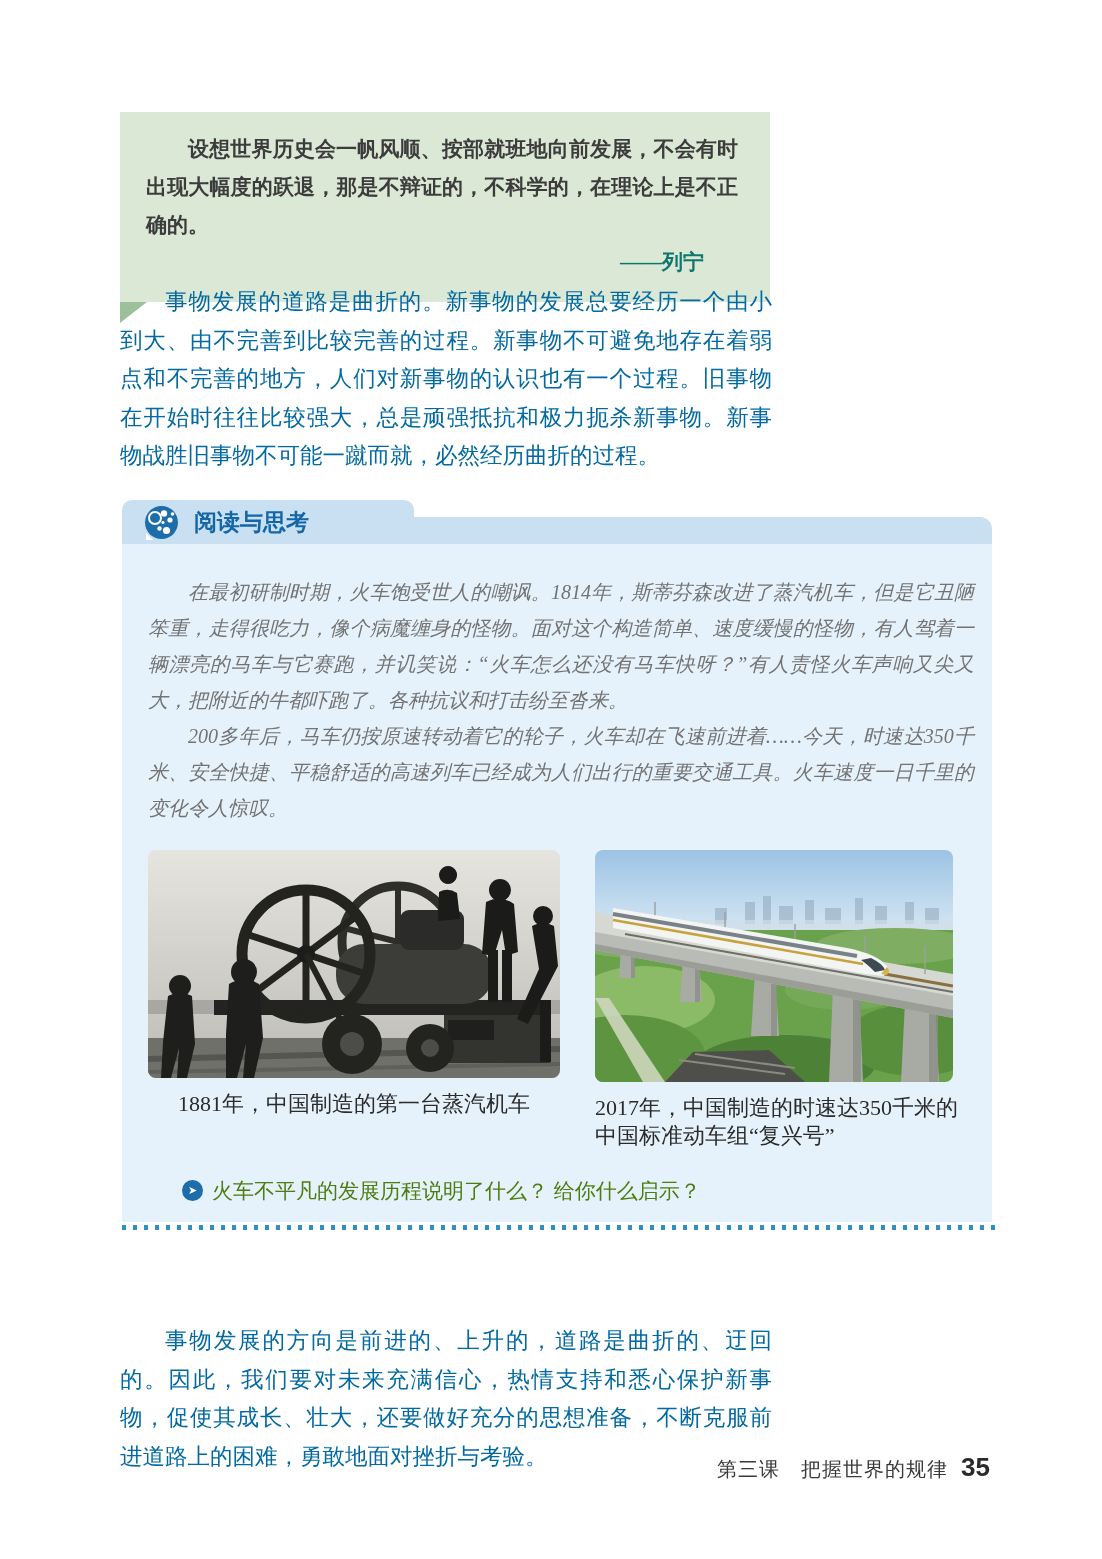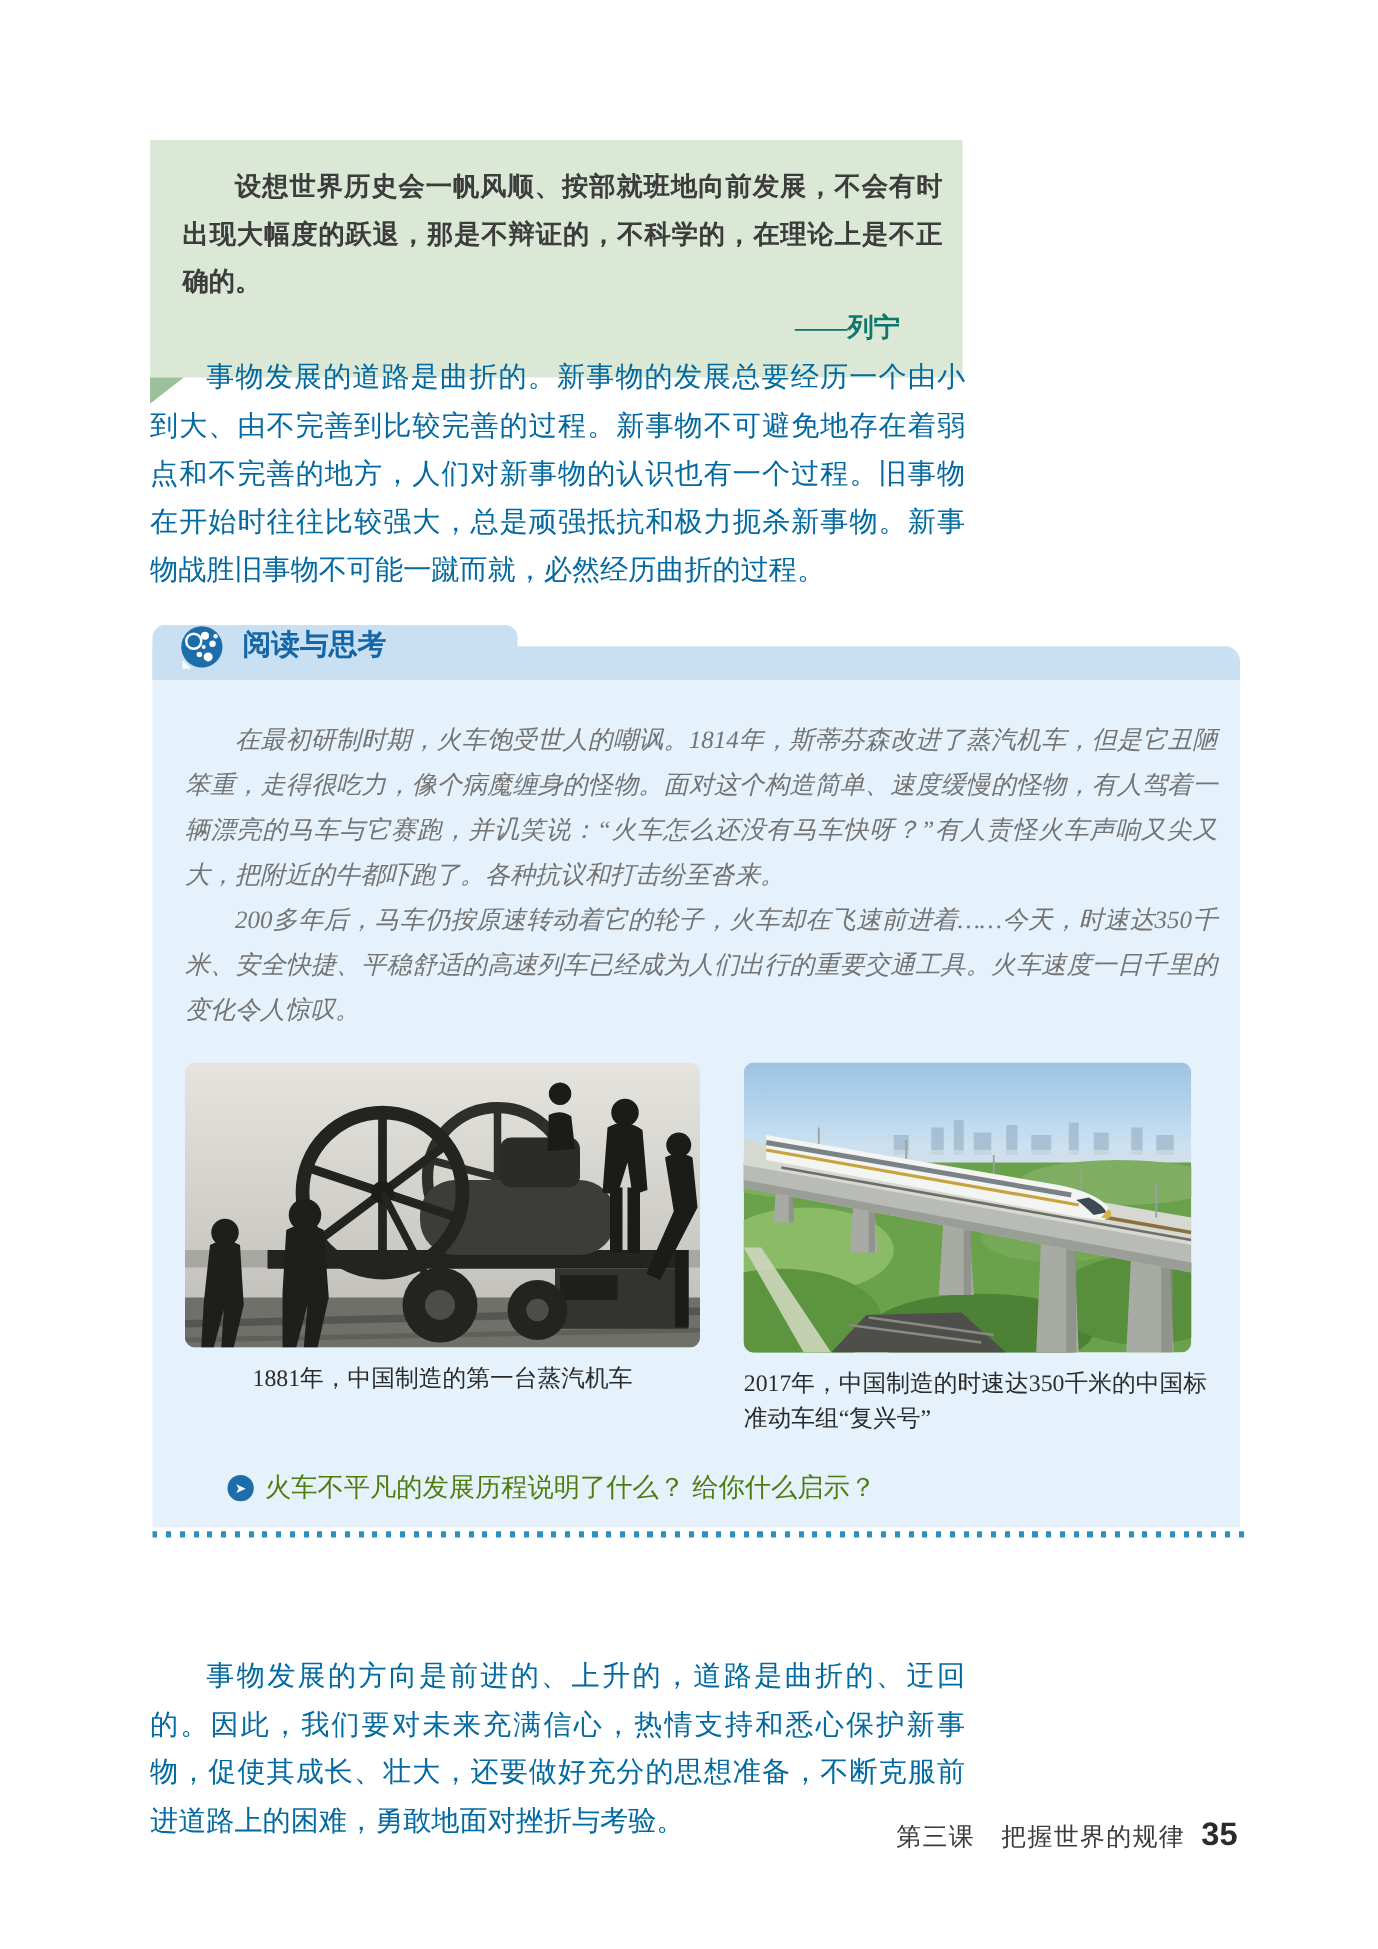--- a/index.html
+++ b/index.html
@@ -10,21 +10,21 @@
     font-family:"Liberation Serif","DejaVu Serif",serif;
     color:#262626;
     overflow:hidden;
   }
 
   
   .quote-box{
     position:absolute;left:120px;top:112px;width:650px;
     background:#dbe8d6;
     box-sizing:border-box;
-    padding:18px 16px 22px 26px;
+    padding:18px 32px 22px 26px;
   }
   .quote-text{
     margin:0;
     font-size:21px;line-height:38px;
     font-weight:bold;color:#3c3c3c;
     text-align:justify;text-indent:2em;
   }
   .quote-attribution{
     margin:0;padding-right:34px;
     font-size:21px;line-height:36px;
@@ -47,21 +47,21 @@
     color:#0369a1;
   }
   .para-1{top:283px;}
   .para-2{top:1322px;}
 
   
   .panel{position:absolute;left:122px;top:500px;width:870px;height:722px;}
   .panel-tab{
     position:absolute;left:0;top:0;width:292px;height:44px;
     background:#c9e0f3;border-radius:10px 10px 0 0;
-    display:flex;gap:15px;
+    display:flex;align-items:center;gap:15px;
     padding-left:22px;box-sizing:border-box;
   }
   .panel-band{
     position:absolute;left:0;top:17px;right:0;height:27px;
     background:#c9e0f3;border-radius:0 12px 0 0;
   }
   .panel-title{
     font-family:"Liberation Sans","DejaVu Sans",sans-serif;
     font-size:23px;font-weight:bold;color:#1566a7;
     position:relative;z-index:2;
@@ -84,21 +84,21 @@
     text-align:justify;text-indent:2em;
     color:#737373;
   }
 
   
   .figures{display:flex;gap:35px;margin-top:24px;}
   .figure{display:flex;flex-direction:column;}
   .figure-img{border-radius:8px;overflow:hidden;display:block;}
   .figure-caption{
     margin:12px 0 0 0;
-    font-size:19px;line-height:28px;
+    font-size:22px;line-height:28px;
     font-style:normal;color:#2b2b2b;
   }
   .caption-center{text-align:center;width:412px;}
   .caption-left{text-align:left;width:372px;}
 
   
   .question-row{
     display:flex;align-items:flex-start;gap:9px;
     margin:26px 0 0 34px;
   }

